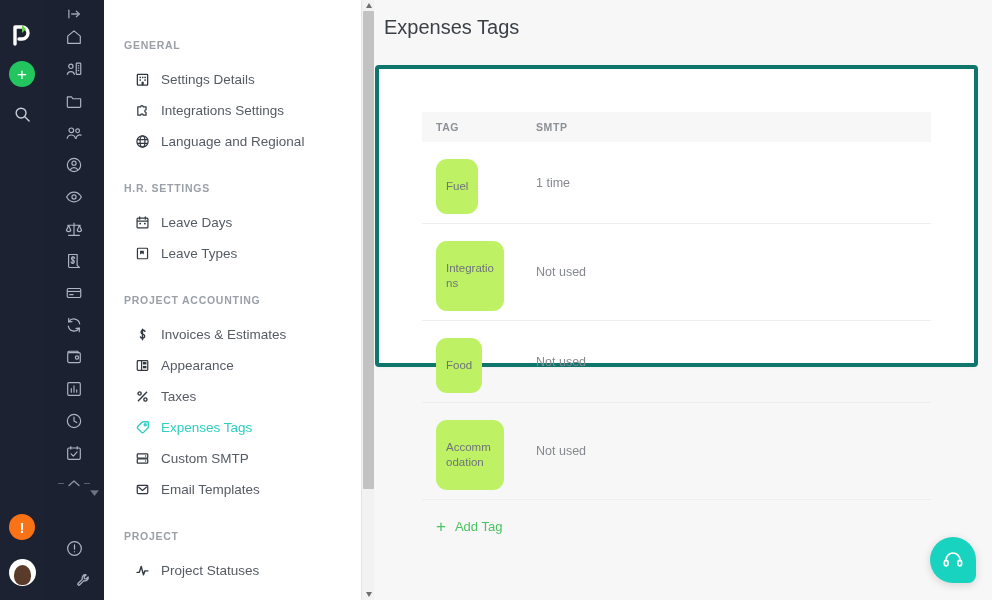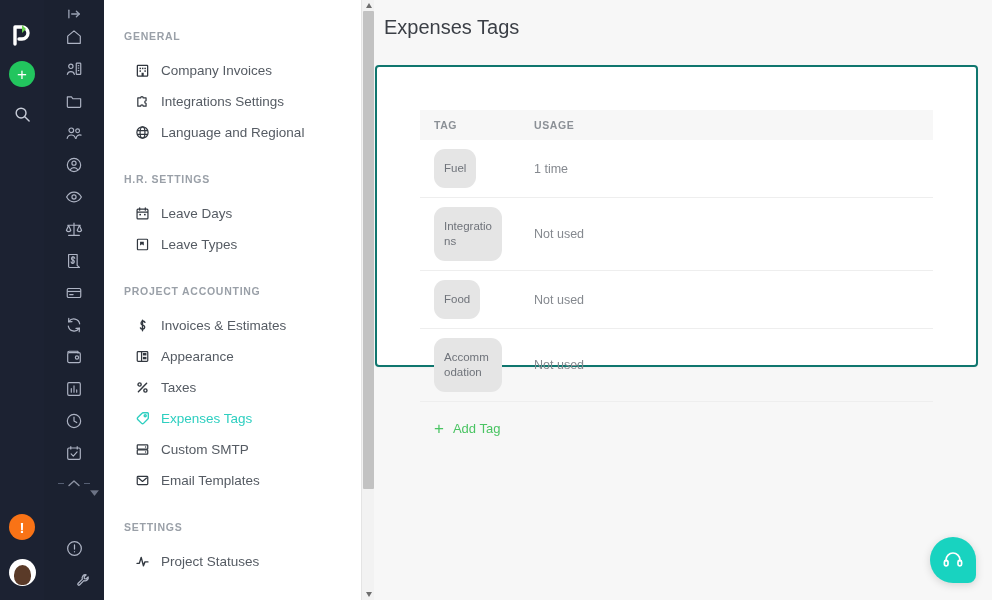--- a/index.html
+++ b/index.html
@@ -72,21 +72,21 @@
   .rail-bottom { display: flex; flex-direction: column; align-items: center; gap: 2px; }
   .rail-bottom .rail-ico { height: 30px; }
   .wrench-wrap { margin-bottom: 5px; margin-left: 22px; align-self: flex-end; margin-right: 5px; }
 
   
   .settings-panel {
     width: 270px; flex: 0 0 270px; height: 600px; background: #ffffff;
     position: relative; overflow: hidden;
     border-top-left-radius: 10px;
   }
-  .settings-scroll { padding: 30px 0 0 0; height: 600px; }
+  .settings-scroll { padding: 39px 0 0 0; height: 600px; }
   .group-title {
     font-size: 10.5px; letter-spacing: .07em; color: #9aa0a8;
     font-weight: 600; padding: 0 0 0 20px; margin-bottom: 13px;
   }
   .group-title.gap { margin-top: 25px; }
   .menu-item {
     display: flex; align-items: center; gap: 11px;
     padding: 0 0 0 30px; height: 31px; cursor: pointer;
     font-size: 13.5px; color: #555b63;
   }
@@ -120,40 +120,40 @@
   .main {
     flex: 1; height: 600px; background: #f7f7f7;
     position: relative; overflow: hidden;
   }
   .page-title {
     font-size: 20px; color: #3b3f46; font-weight: 400;
     padding: 16px 0 0 10px;
   }
   .card {
     margin: 26px 14px 0 1px; background: #ffffff;
-    border: 2px solid #0f766e; border-radius: 4px;
+    border: 4px solid #0f766e; border-radius: 4px;
     height: 302px; box-shadow: 0 1px 2px rgba(0,0,0,0.03);
   }
   .table-wrap { padding: 43px 43px 0 43px; }
   table { width: 100%; border-collapse: collapse; }
   thead th {
     text-align: left; font-size: 10.5px; letter-spacing: .055em;
     color: #8b9096; font-weight: 600; background: #f7f7f7;
     padding: 9px 0 9px 14px; height: 30px;
   }
   thead th.col-tag { width: 100px; }
   tbody td {
     border-bottom: 1px solid #eeeeee; padding: 9px 0 9px 14px;
     vertical-align: middle; font-size: 12.5px; color: #85898f;
   }
   tbody tr:first-child td { border-top: none; }
   .pill {
-    display: inline-block; background: #e5e5e5; color: #6f737a;
+    display: inline-block; background: #bef264; color: #6f737a;
     border-radius: 11px; font-size: 11.5px; line-height: 15px;
-    padding: 12px 10px; max-width: 68px; word-break: break-all;
+    padding: 20px 10px; max-width: 68px; word-break: break-all; margin-top: 8px;
   }
   .addtag {
     display: flex; align-items: center; gap: 9px;
     color: #4ac463; font-size: 13px; padding: 18px 0 0 14px; cursor: pointer;
   }
   .addtag .plus {
     font-size: 17px; line-height: 1; color: #4ac463; font-weight: 400;
   }
 
   
@@ -345,21 +345,21 @@
           <svg width="15" height="15" viewBox="0 0 16 16" fill="none" stroke-width="1.35">
             <rect x="2.5" y="2.6" width="11" height="11.4" rx="0.6"></rect>
             <rect x="4.8" y="5" width="1.6" height="1.6" fill="#31373f" stroke="none"></rect>
             <rect x="7.4" y="5" width="1.6" height="1.6" fill="#31373f" stroke="none"></rect>
             <rect x="10" y="5" width="1.6" height="1.6" fill="#31373f" stroke="none"></rect>
             <rect x="4.8" y="7.8" width="1.6" height="1.6" fill="#31373f" stroke="none"></rect>
             <rect x="10" y="7.8" width="1.6" height="1.6" fill="#31373f" stroke="none"></rect>
             <rect x="7" y="10.4" width="2.3" height="3.6" fill="#31373f" stroke="none"></rect>
           </svg>
         </span>
-        <span>Company Invoices</span>
+        <span>Settings Details</span>
       </div>
       <div class="menu-item">
         <span class="mi-icon">
           <svg width="15" height="15" viewBox="0 0 16 16" fill="none" stroke-width="1.3">
             <path d="M3 4.2 h3 a1.4 1.4 0 1 1 2.8 0 h3 v3 a1.4 1.4 0 1 0 0 2.8 v3 h-3 a1.4 1.4 0 1 0-2.8 0 h-3 Z" stroke-linejoin="round"></path>
           </svg>
         </span>
         <span>Integrations Settings</span>
       </div>
       <div class="menu-item">
@@ -452,21 +452,21 @@
       <div class="menu-item">
         <span class="mi-icon">
           <svg width="15" height="15" viewBox="0 0 16 16" fill="none" stroke-width="1.3">
             <rect x="2.4" y="3.6" width="11.2" height="8.8" rx="0.9"></rect>
             <polyline points="3.4,5 8,9 12.6,5" stroke-linejoin="round"></polyline>
           </svg>
         </span>
         <span>Email Templates</span>
       </div>
 
-      <div class="group-title gap">SETTINGS</div>
+      <div class="group-title gap">PROJECT</div>
       <div class="menu-item">
         <span class="mi-icon">
           <svg width="15" height="15" viewBox="0 0 16 16" fill="none" stroke="#31373f" stroke-width="1.5">
             <polyline points="2.2,10 4.6,10 6.6,3.6 9,12.6 10.6,8.4 13.8,8.4" stroke-linecap="round" stroke-linejoin="round"></polyline>
           </svg>
         </span>
         <span>Project Statuses</span>
       </div>
 
     </div>
@@ -484,21 +484,21 @@
 
   <div class="main">
     <div class="page-title">Expenses Tags</div>
 
     <div class="card">
       <div class="table-wrap">
         <table>
           <thead>
             <tr>
               <th class="col-tag">TAG</th>
-              <th>USAGE</th>
+              <th>SMTP</th>
             </tr>
           </thead>
           <tbody>
             <tr>
               <td><span class="pill">Fuel</span></td>
               <td>1 time</td>
             </tr>
             <tr>
               <td><span class="pill">Integrations</span></td>
               <td>Not used</td>

